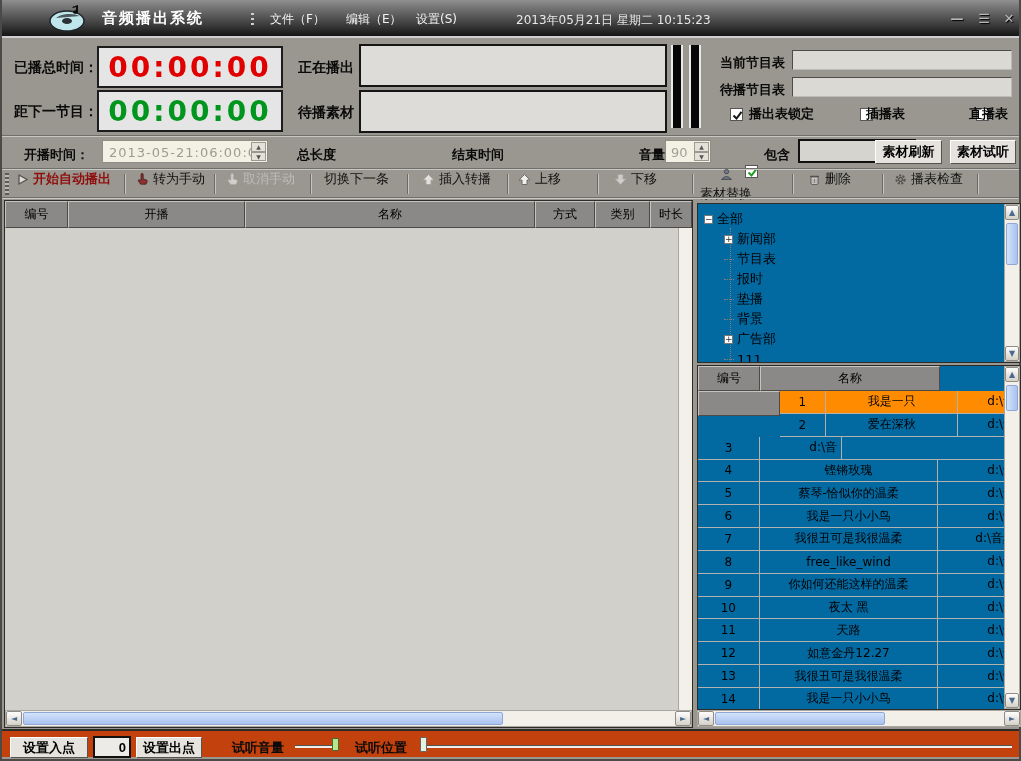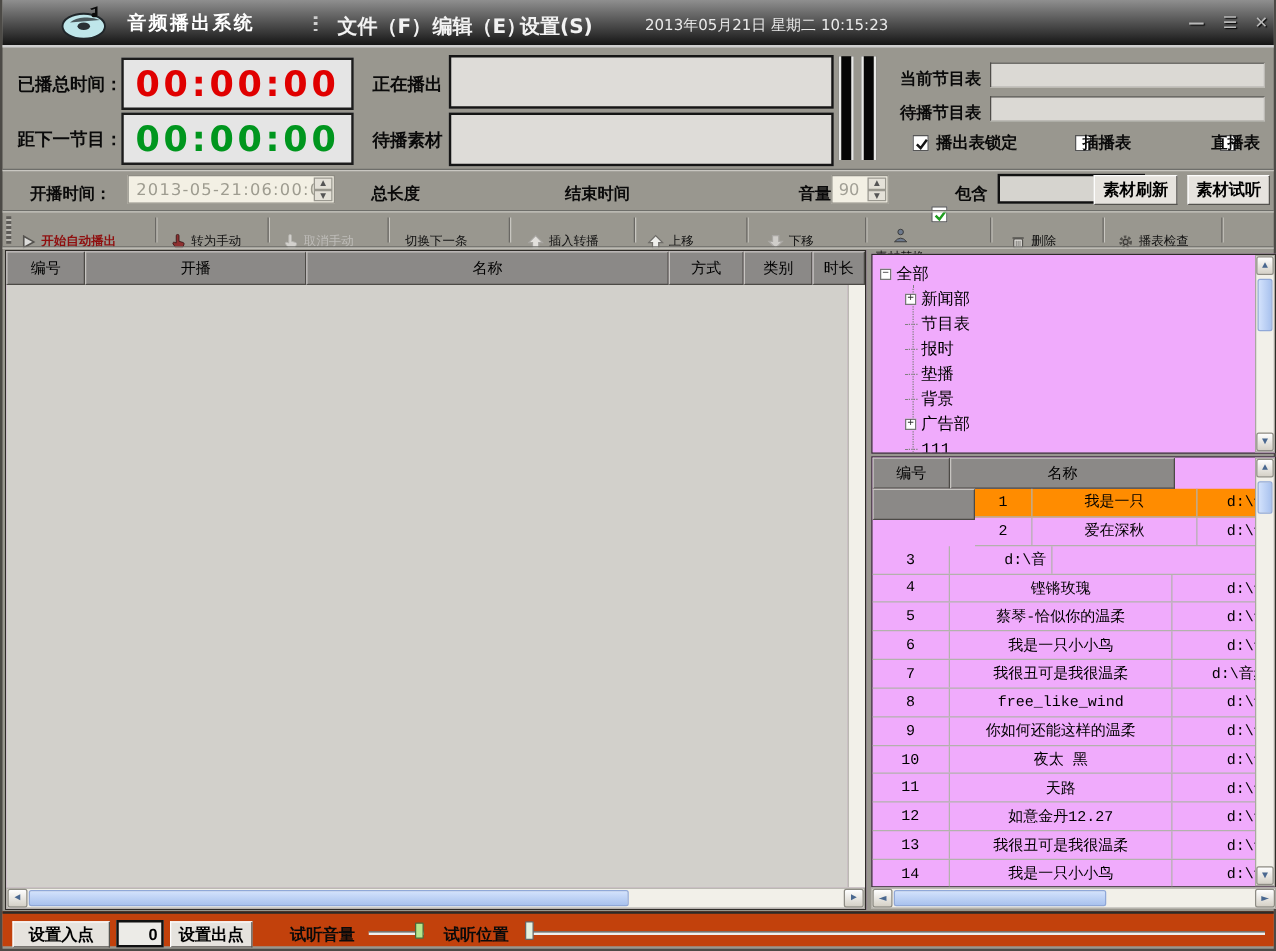--- a/index.html
+++ b/index.html
@@ -6,21 +6,21 @@
   html,body{width:1021px;height:761px;overflow:hidden;}
   body{font-family:"DejaVu Sans",sans-serif;}
   .window{position:relative;width:1021px;height:761px;background:#99978f;border:2px solid #4c4a46;border-top:none;}
   .abs{position:absolute;}
 
   
   .titlebar{position:absolute;left:0;top:0;width:1017px;height:38px;
     background:linear-gradient(#8f8f8f 0%,#6a6a6a 30%,#2e2e2e 80%,#141414 100%);
     border-bottom:2px solid #cfcfcf;color:#fff;}
   .app-title{position:absolute;left:100px;top:9px;font-size:15px;font-weight:bold;letter-spacing:2px;}
-  .menu-item{position:absolute;top:11px;font-size:16px;font-weight:bold;color:#f2f2f2;cursor:default;}
+  .menu-item{position:absolute;top:11px;font-size:12px;font-weight:normal;color:#f2f2f2;cursor:default;}
   .tb-date{position:absolute;left:514px;top:12px;font-size:12px;color:#e8e8e8;}
   .winbtn{position:absolute;top:10px;width:18px;height:16px;color:#b9b9b9;font-weight:bold;
     display:flex;align-items:center;justify-content:center;font-size:13px;text-shadow:1px 1px 1px #000;}
 
   
   .lbl{font-size:13px;font-weight:bold;color:#0a0a0a;white-space:nowrap;}
   .display-box{background:#e5e5e5;border:2px solid #1c1c1c;}
   .btn3d{background:#e6e3de;border-top:1px solid #fdfdfd;border-left:1px solid #fdfdfd;
     border-right:1px solid #55534f;border-bottom:1px solid #55534f;
     font-size:13px;font-weight:bold;color:#000;display:flex;align-items:center;justify-content:center;cursor:default;}
@@ -28,30 +28,30 @@
   .cb svg{position:absolute;left:0;top:0;}
   .flat-input{background:#dbd9d4;border:1px solid #4e4c48;border-bottom-color:#bdbbb6;border-right-color:#bdbbb6;
     font-size:12px;padding:0 3px;font-family:"DejaVu Sans",sans-serif;}
   .spin{position:absolute;right:1px;top:1px;width:15px;bottom:1px;display:flex;flex-direction:column;}
   .spin span{flex:1;background:#e4e1d8;border:1px solid #9a988f;font-size:6px;color:#555;
     display:flex;align-items:center;justify-content:center;}
   .hline-d{position:absolute;left:0;width:1017px;height:1px;background:#6e6e6a;}
   .hline-l{position:absolute;left:0;width:1017px;height:1px;background:#c9c7c1;}
 
   
-  .tbtn{position:absolute;top:182px;height:22px;display:flex;align-items:center;gap:4px;
-    font-size:10px;color:#111;cursor:default;white-space:nowrap;}
+  .tbtn{position:absolute;top:168px;height:22px;display:flex;align-items:center;gap:4px;
+    font-size:13px;color:#111;cursor:default;white-space:nowrap;}
   .tbtn.accent{color:#8f0f0f;font-weight:bold;}
   .tbtn.disabled{color:#bebcb8;}
   .tsep{position:absolute;top:174px;width:2px;height:20px;border-left:1px solid #6a6864;border-right:1px solid #c8c6c0;}
   .tgrip{position:absolute;left:3px;top:173px;width:4px;height:22px;
     background:repeating-linear-gradient(180deg,#5d5b57 0 2px,#b9b7b1 2px 4px);}
 
   
-  .panel{position:absolute;background:#f0abfc;border:1px solid #2e2c28;font-family:Liberation Mono, monospace;}
+  .panel{position:absolute;background:#0369a1;border:1px solid #2e2c28;}
   .hdr-cell{background:#8b8987;border-top:1px solid #c6c4c0;border-left:1px solid #c6c4c0;
     border-right:1px solid #4c4a46;border-bottom:1px solid #4c4a46;
     font-size:12px;color:#000;display:flex;align-items:center;justify-content:center;float:left;height:100%;}
   .mrow{display:flex;height:22.85px;border-bottom:1px solid #b3b1ad;font-size:12px;color:#000;align-items:stretch;}
   .mrow .c{display:flex;align-items:center;justify-content:center;border-right:1px solid #b3b1ad;overflow:hidden;}
   .mrow.sel{background:#ff8c00;}
   .titem{position:absolute;height:20px;display:flex;align-items:center;font-size:13px;color:#000;white-space:nowrap;}
   .texp{width:9px;height:9px;background:#fff;border:1px solid #777;font-size:9px;line-height:7px;
     text-align:center;margin-right:4px;color:#333;}
   .tstub{display:inline-block;width:10px;border-top:1px dotted #808080;margin-right:3px;}

